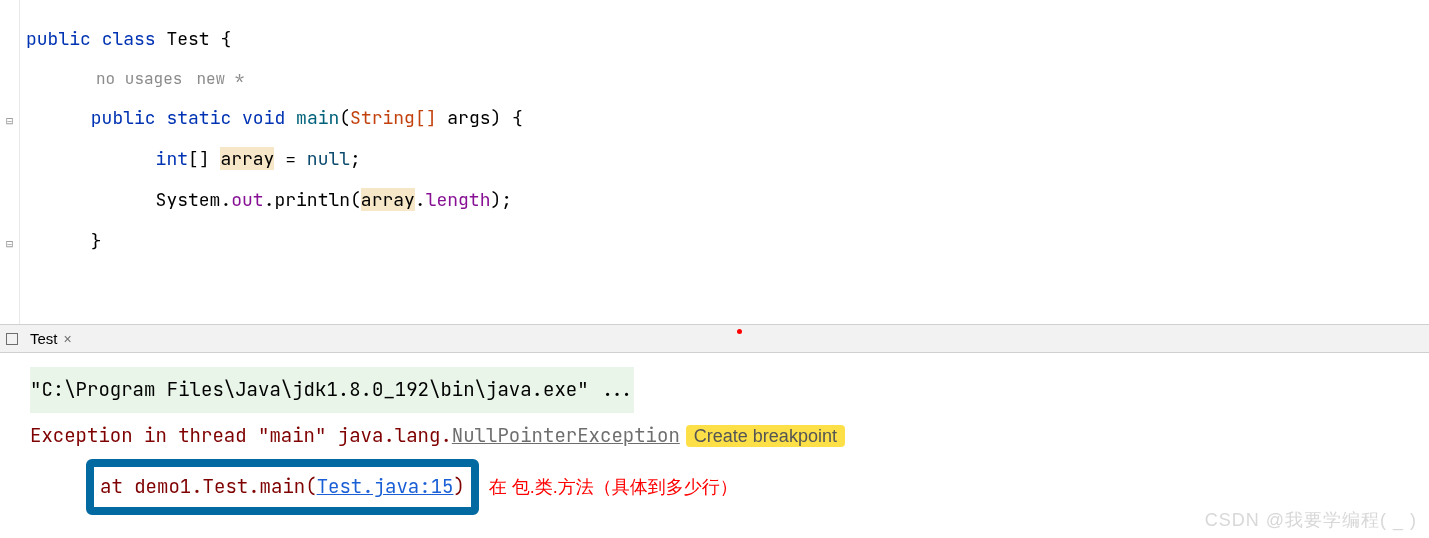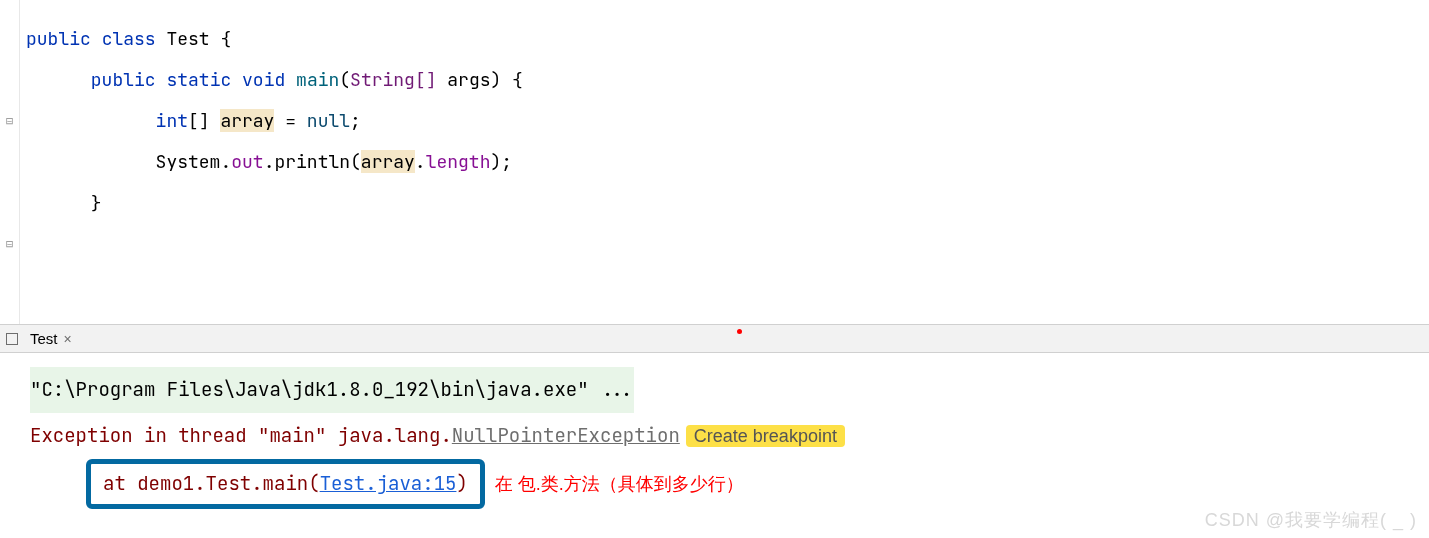--- a/index.html
+++ b/index.html
@@ -41,21 +41,21 @@
     .code-area {
       flex: 1;
       padding: 18px 0 0 6px;
       line-height: 41px;
     }
     .code-line { white-space: pre; height: 41px; }
     .code-line2 { white-space: pre; height: 38px; }
     .kw { color: #0033B3; font-weight: normal; }
     .type { color: #000000; }
     .method-decl { color: #00627A; }
-    .str-type { color: #701a75; }
+    .str-type { color: #c2410c; }
     .ident { color: #000000; }
     .highlight { background: #f5e7c8; }
     .null-kw { color: #0c4a6e; }
     .field { color: #871094; }
     .method { color: #000000; }
     .prop { color: #871094; }
     .paren { color: #000000; }
     .semi { color: #000000; }
     .hints { color: #8c8c8c; font-size: 16px; padding-left: 70px; height: 38px; display: flex; align-items: center; gap: 14px; }
     .tab-bar {
@@ -111,23 +111,23 @@
       cursor: pointer;
       margin-left: 6px;
     }
     .stack-row {
       display: flex;
       align-items: center;
       gap: 10px;
       margin-left: 56px;
     }
     .red-box {
-      border: 5px solid #0369a1;
+      border: 8px solid #0369a1;
       border-radius: 6px;
-      padding: 2px 12px;
+      padding: 2px 6px;
       line-height: 36px;
       display: inline-block;
     }
     .stack-at { color: #7f0000; white-space: pre; }
     .file-link { color: #1a5fd6; text-decoration: underline; cursor: pointer; }
     .annotation {
       color: #ff0000;
       font-family: "Microsoft YaHei", "SimSun", sans-serif;
       font-size: 18px;
     }
@@ -161,20 +161,21 @@
         <span class="fold-icon">⊟</span>
       </div>
     <div class="gutter-icon"></div>
     <div class="gutter-icon"></div>
     <div class="gutter-icon">
         <span class="fold-icon">⊟</span>
       </div>
   </div>
   <div class="code-area">
     <div class="code-line"><span class="kw">public</span> <span class="kw">class</span> <span class="type">Test</span><span class="paren"> {</span></div>
+    <div class="hints code-line2"><span>no usages</span><span>new *</span></div>
     <div class="code-line">      <span class="kw">public</span> <span class="kw">static</span> <span class="kw">void</span> <span class="method-decl">main</span><span class="paren">(</span><span class="str-type">String[] </span><span class="ident">args</span><span class="paren">)</span><span class="paren"> {</span></div>
     <div class="code-line">            <span class="kw">int</span><span class="paren">[] </span><span class="ident highlight">array</span><span class="paren"> = </span><span class="null-kw">null</span><span class="semi">;</span></div>
     <div class="code-line">            <span class="ident">System.</span><span class="field">out</span><span class="ident">.</span><span class="method">println</span><span class="paren">(</span><span class="ident highlight">array</span><span class="ident">.</span><span class="prop">length</span><span class="paren">)</span><span class="semi">;</span></div>
     <div class="code-line">      <span class="paren">}</span></div>
   </div>
 </div>
 
 <div class="red-dot"></div>
 
 <div class="tab-bar">

